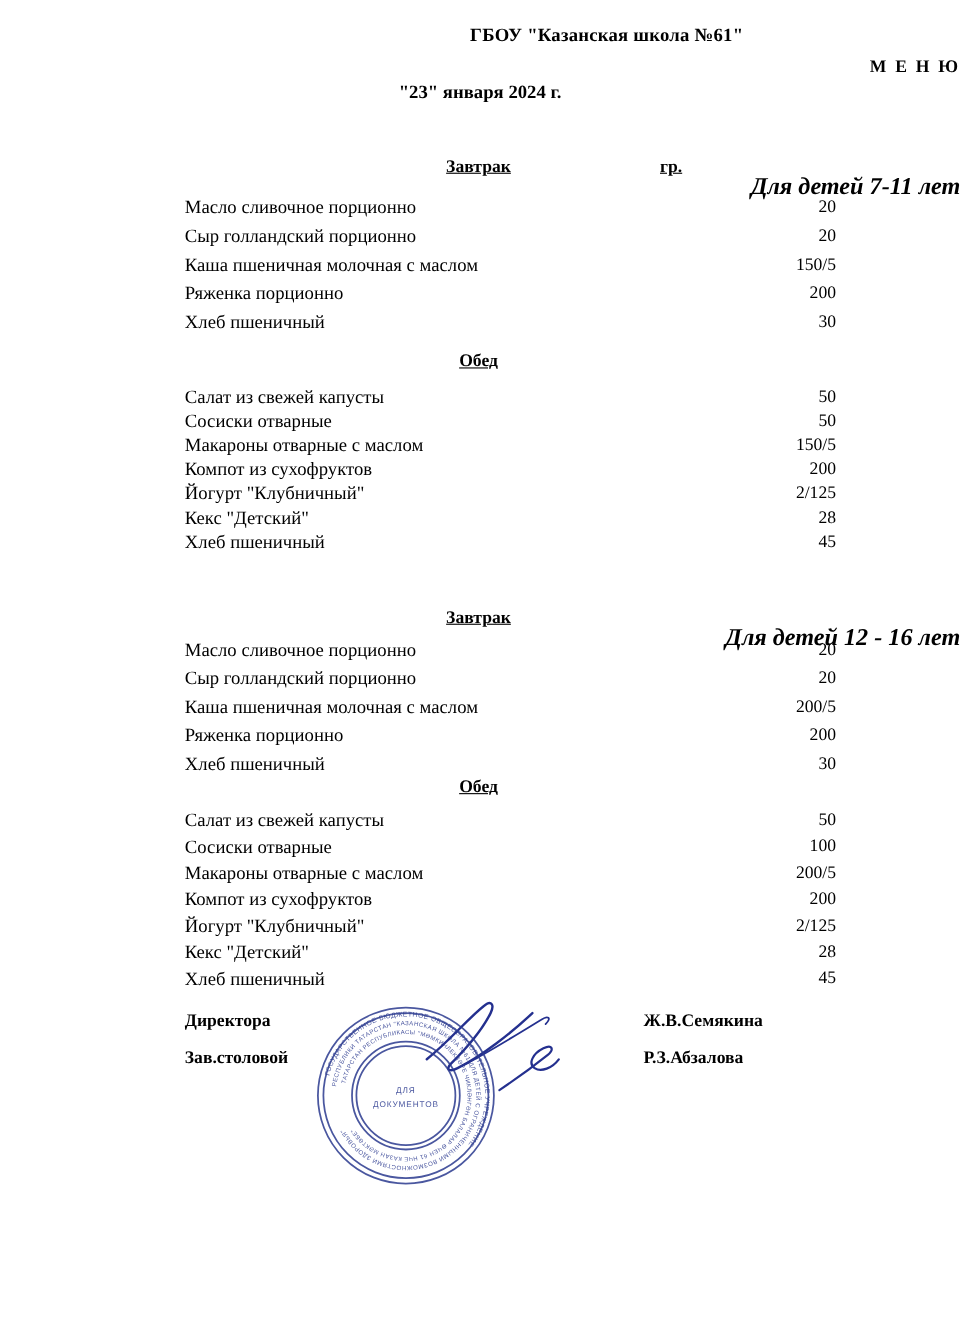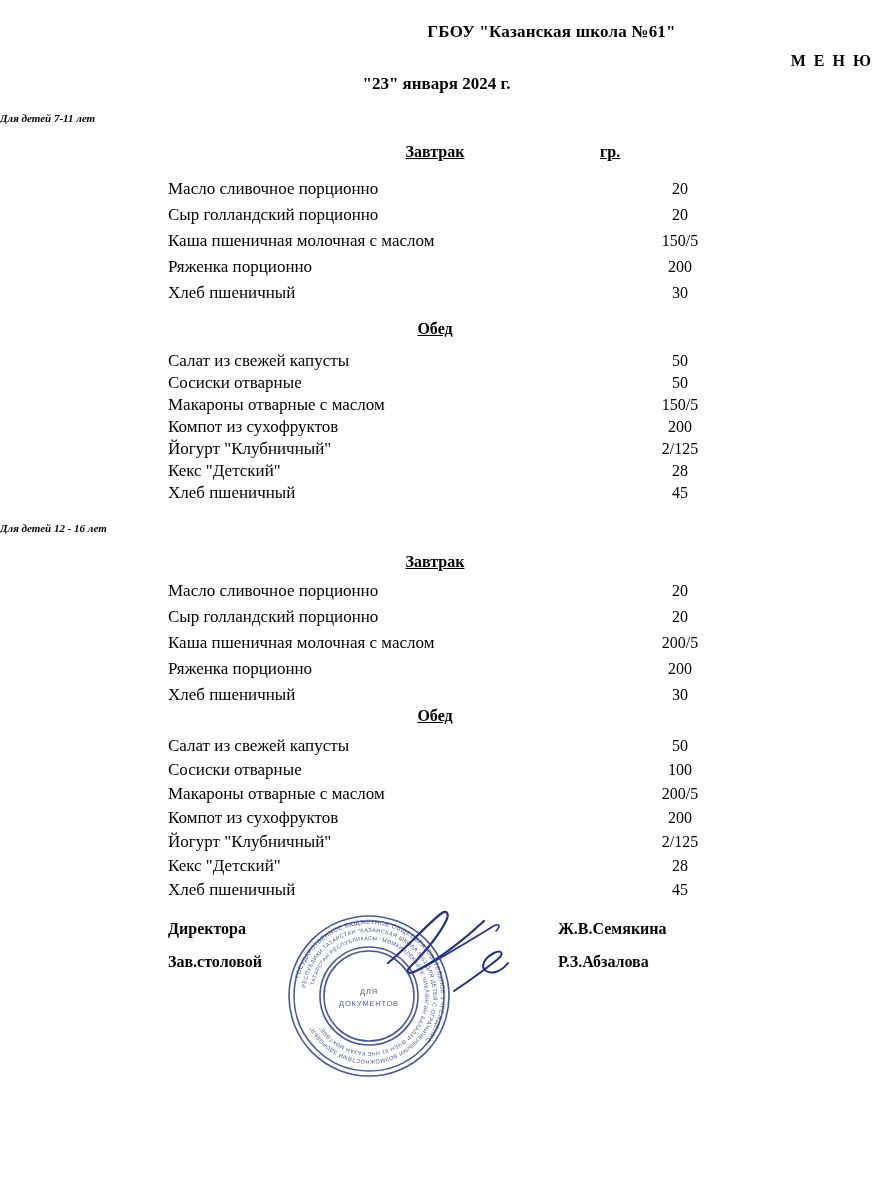--- a/index.html
+++ b/index.html
@@ -59,24 +59,25 @@
     width: 873px;
     text-align: center;
     font-weight: bold;
     font-size: 17px;
   }
 
   .group-title {
     position: absolute;
     width: 873px;
     left: 0;
-    text-align: left;
+    text-align: right;
     font-weight: bold;
     font-style: italic;
-    font-size: 11px;
+    font-size: 22px;
+    margin-top: 44px;
   }
 
   .section-head {
     position: absolute;
     font-weight: bold;
     font-size: 16px;
     text-decoration: underline;
   }
   .section-head.meal {
     left: 295px;
@@ -106,40 +107,40 @@
   .row .name {
     position: absolute;
     left: 168px;
     font-size: 17px;
     white-space: nowrap;
   }
   .row .gram {
     position: absolute;
     left: 600px;
     width: 160px;
-    text-align: center;
+    text-align: right;
     font-size: 16px;
   }
 
   .sign-row {
     position: absolute;
     width: 873px;
     left: 0;
     height: 24px;
     text-align: right;
   }
   .sign-role {
     position: absolute;
     left: 168px;
     font-weight: bold;
     font-size: 16px;
   }
   .sign-name {
     position: absolute;
-    left: 558px;
+    left: 585px;
     font-weight: bold;
     font-size: 16px;
   }
 
   
   .stamp {
     position: absolute;
     left: 283px;
     top: 910px;
     width: 172px;

